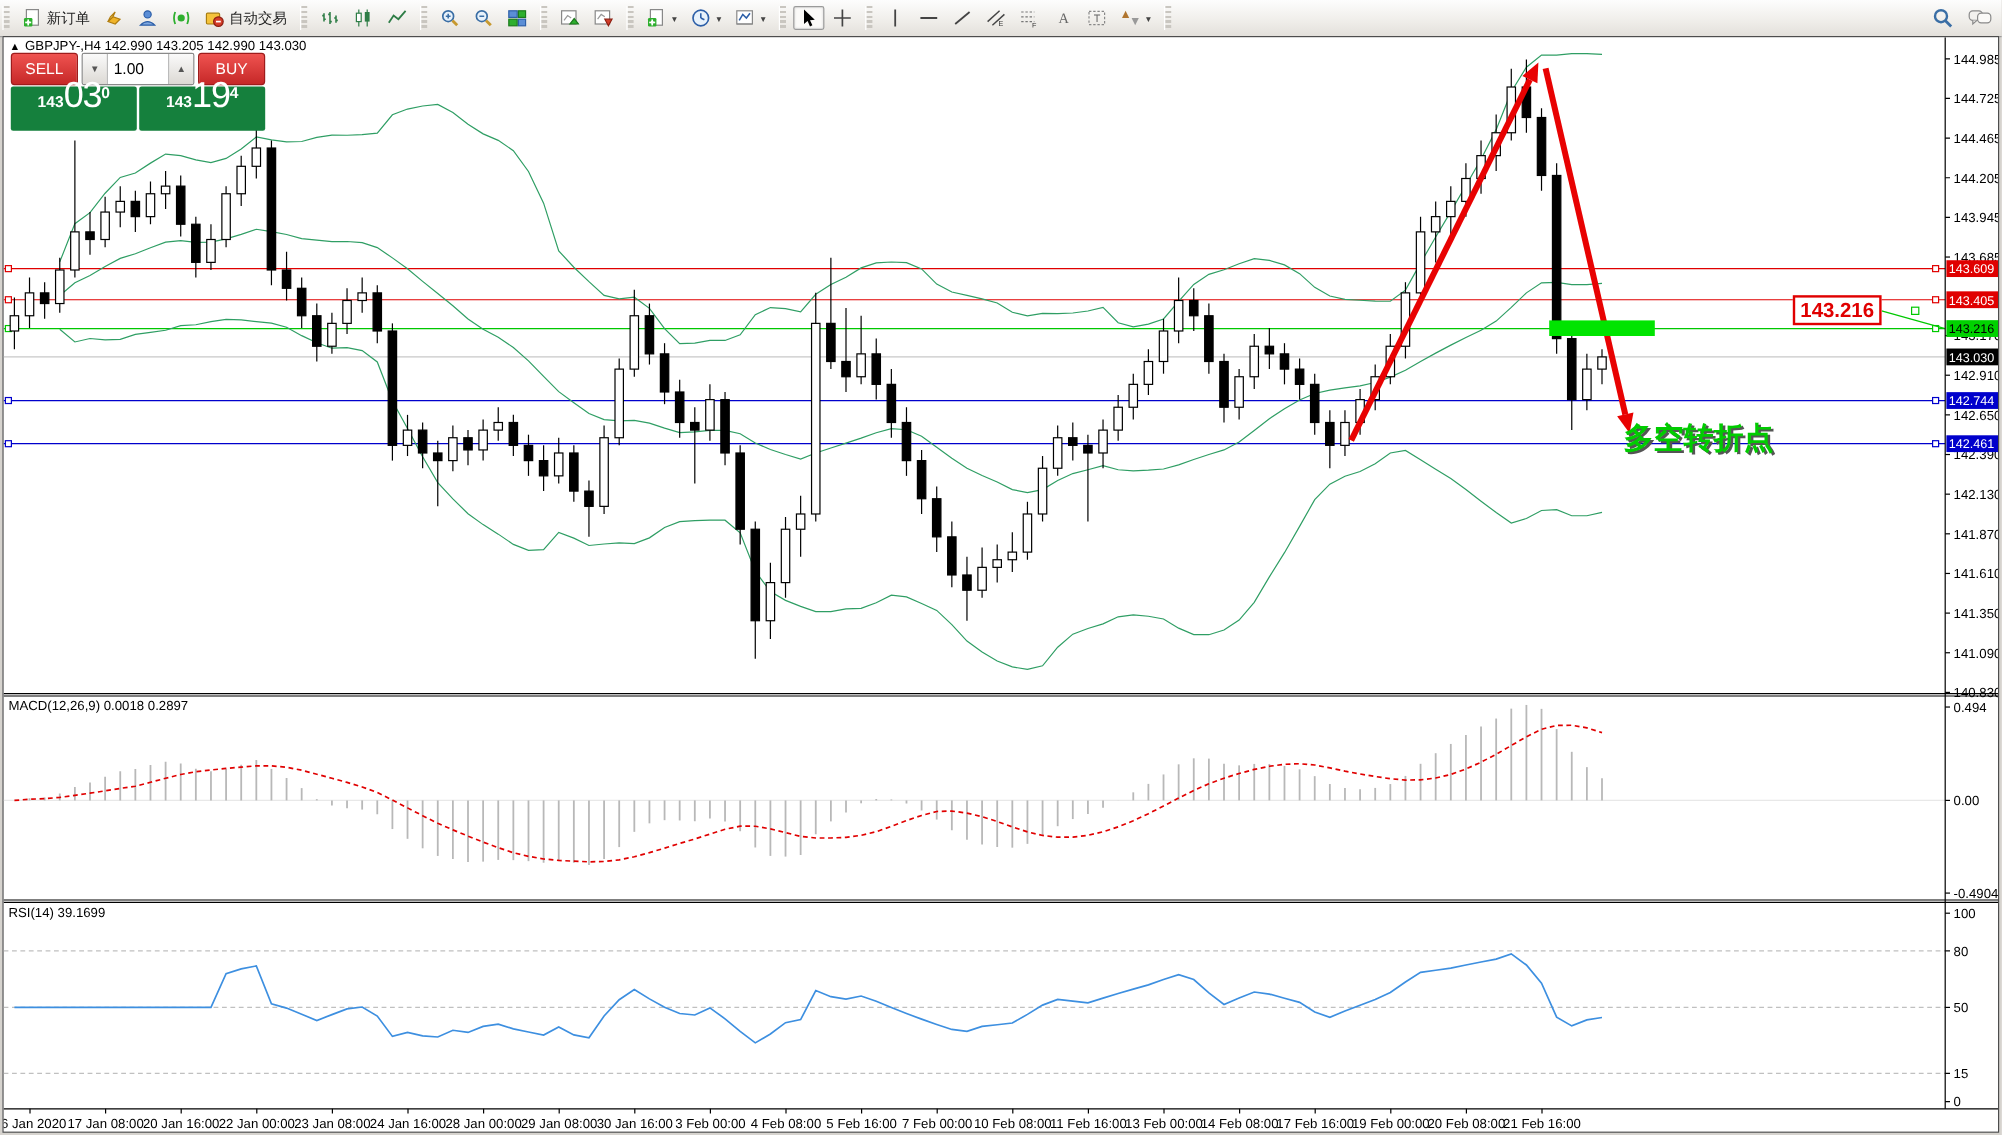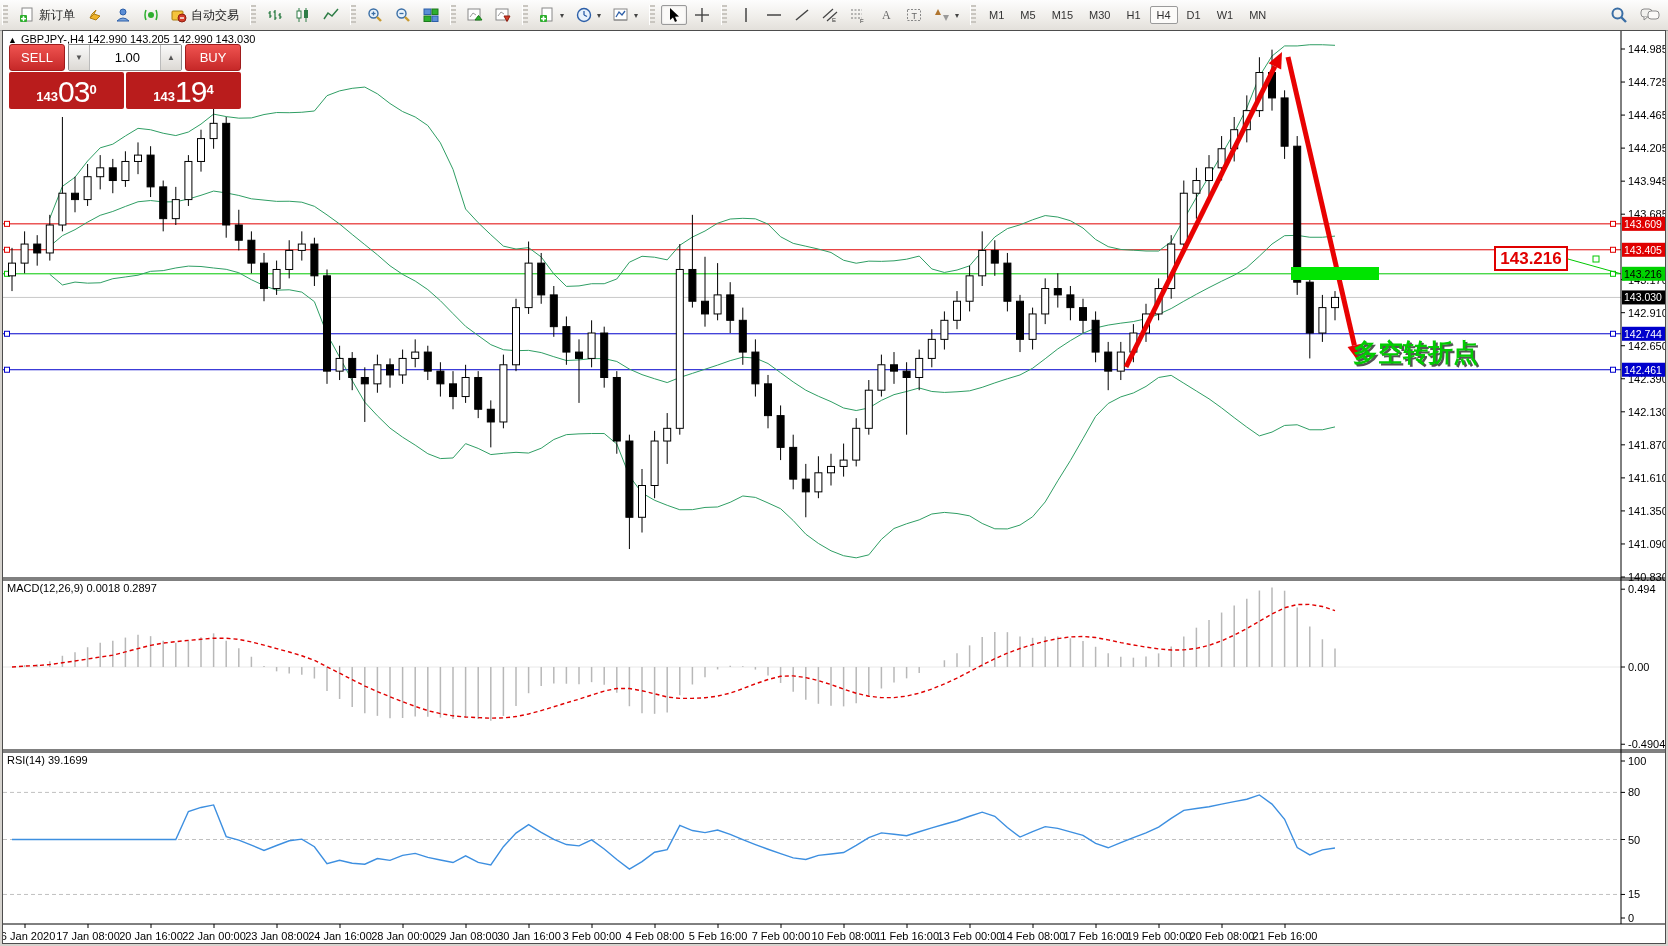--- a/index.html
+++ b/index.html
@@ -21,32 +21,32 @@
   .tf-btn{padding:2px 6px;margin:0 1px;font-size:11px;color:#333;border:1px solid transparent;border-radius:2px;}
   .tf-btn.active{border-color:#9a9a9a;background:#fcfbf9;}
   #tb-right{margin-left:auto;display:flex;align-items:center;padding-right:8px;gap:10px;}
   
   #window{position:absolute;left:2px;top:30px;width:1664px;height:914px;background:#fff;
     border:1px solid #4d4d4d;box-sizing:border-box;}
   #chartsvg{position:absolute;left:0;top:0;}
   #ohlc-line{position:absolute;left:5px;top:2px;font-size:11px;color:#000;z-index:5;text-align:center;}
   #ohlc-line .tri{font-size:9px;margin-right:4px;}
   
-  #trade-panel{position:absolute;left:6px;top:13px;width:232px;z-index:6;font-family:"Liberation Sans",sans-serif;}
+  #trade-panel{position:absolute;left:6px;top:13px;width:212px;z-index:6;font-family:"Liberation Sans",sans-serif;}
   #tp-row1{display:flex;height:27px;}
   .tp-btn{width:56px;color:#fff;font-size:13px;display:flex;align-items:center;justify-content:center;
     background:linear-gradient(#ef5350,#c62828);border-radius:3px;border:1px solid #9e1c1c;box-sizing:border-box;}
   .tp-spin{flex:1;display:flex;margin:0 3px;border:1px solid #8a8a8a;background:#fff;border-radius:2px;overflow:hidden;}
   .tp-arrow{width:20px;display:flex;align-items:center;justify-content:center;background:linear-gradient(#fafafa,#dcd9d4);
     color:#555;font-size:8px;border-right:1px solid #bbb;}
   .tp-arrow:last-child{border-right:0;border-left:1px solid #bbb;}
   .tp-val{flex:1;display:flex;align-items:center;justify-content:flex-end;padding-right:20px;font-size:13px;color:#000;}
   #tp-row2{display:flex;height:37px;margin-top:1px;}
-  .tp-price{flex:1;background:#b91c1c;color:#fff;display:flex;align-items:flex-end;justify-content:center;
-    padding-bottom:2px;border-radius:2px;}
+  .tp-price{flex:1;background:#15803d;color:#fff;display:flex;align-items:flex-end;justify-content:center;
+    padding-bottom:14px;border-radius:2px;}
   .tp-price:first-child{margin-right:2px;}
   .tp-price .sm{font-size:13px;font-weight:bold;line-height:20px;}
   .tp-price .bg{font-size:30px;font-weight:normal;line-height:30px;letter-spacing:-1px;}
   .tp-price .sp{font-size:13px;font-weight:bold;line-height:34px;vertical-align:top;}
   
   #price-callout{position:absolute;z-index:4;background:#fff;border:2px solid #e00000;color:#e00000;
     font-size:17px;font-weight:bold;line-height:21px;padding:0 4px;}
   #cn-note{position:absolute;z-index:4;font-size:25px;font-weight:bold;color:#00cc00;
     text-shadow:2px 2px 0 #555;white-space:nowrap;}
 </style>
@@ -298,31 +298,20 @@
         <span class="icon16">
           <svg width="16" height="16">
             <path d="M4 2 L7 8 L1 8 Z" fill="#b0752f"></path>
             <path d="M12 14 L9 8 L15 8 Z" fill="#999"></path>
           </svg>
         </span>
         <span class="caret">▾</span>
       </div>
     </div>
     <div class="tb-handle"></div>
-    <div class="tb-group">
-      <div class="tf-btn">M1</div>
-      <div class="tf-btn">M5</div>
-      <div class="tf-btn">M15</div>
-      <div class="tf-btn">M30</div>
-      <div class="tf-btn">H1</div>
-      <div class="tf-btn active">H4</div>
-      <div class="tf-btn">D1</div>
-      <div class="tf-btn">W1</div>
-      <div class="tf-btn">MN</div>
-    </div>
     <div id="tb-right">
       <span class="icon16" style="width: 20px; height: 18px;">
         <svg width="18" height="18">
           <circle cx="7.5" cy="7.5" r="5" fill="none" stroke="#3a6ea5" stroke-width="2"></circle>
           <line x1="11" y1="11" x2="16" y2="16" stroke="#3a6ea5" stroke-width="2.4"></line>
         </svg>
       </span>
       <span class="icon16" style="width: 20px; height: 18px;">
         <svg width="20" height="18">
           <rect x="1" y="3" width="11" height="8" rx="3" fill="#f2f1ee" stroke="#8a8a8a"></rect>
@@ -835,14 +824,14 @@
         <line x1="1156" y1="893" x2="1156" y2="897" stroke="#000"></line>
         <text x="1156" y="909" font-size="11" fill="#000" font-family="&quot;Liberation Sans&quot;,sans-serif" text-anchor="middle">19 Feb 00:00</text>
         <line x1="1219" y1="893" x2="1219" y2="897" stroke="#000"></line>
         <text x="1219" y="909" font-size="11" fill="#000" font-family="&quot;Liberation Sans&quot;,sans-serif" text-anchor="middle">20 Feb 08:00</text>
         <line x1="1282" y1="893" x2="1282" y2="897" stroke="#000"></line>
         <text x="1282" y="909" font-size="11" fill="#000" font-family="&quot;Liberation Sans&quot;,sans-serif" text-anchor="middle">21 Feb 16:00</text>
       </g>
     </svg>
 
   <div id="price-callout" style="left: 1491px; top: 215px; width: 62px; text-align: center;">143.216</div>
-  <div id="cn-note" style="left: 1350px; top: 305px;">多空转折点</div>
+  <div id="cn-note" style="left: 1350px; top: 317px;">多空转折点</div>
 </div>
 
 </body></html>

